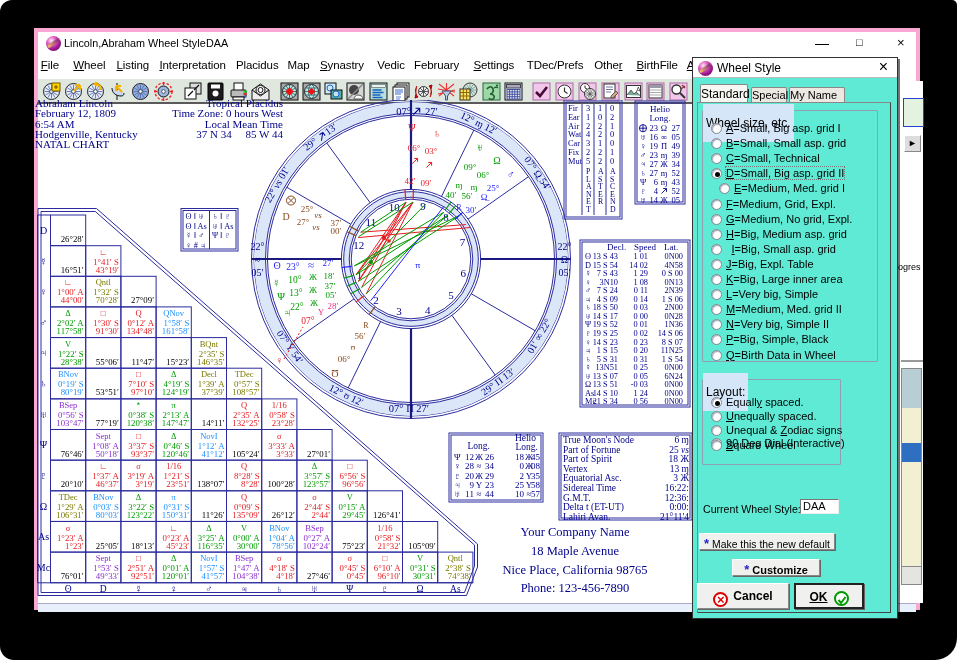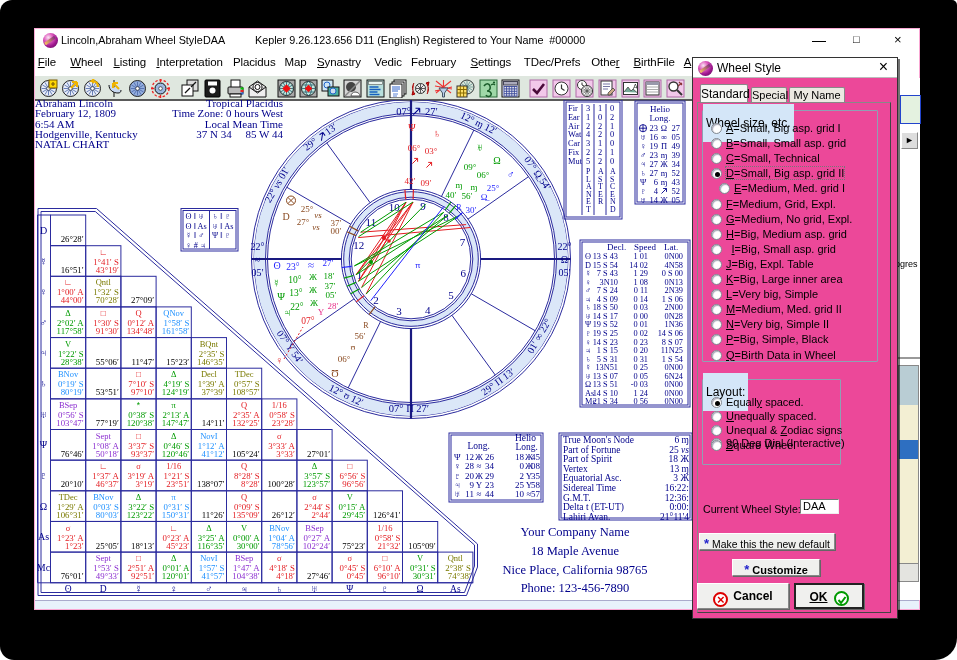--- a/index.html
+++ b/index.html
@@ -1,47 +1,46 @@
 <!DOCTYPE html>
 <html><head><meta charset="utf-8"><style>
 * {margin:0;padding:0;box-sizing:border-box}
 body {width:957px;height:660px;background:#fff;font-family:"Liberation Sans",sans-serif;position:relative;overflow:hidden}
 #bg {position:absolute;left:0;top:0;width:957px;height:660px;background:#000;border-radius:12px 5px 22px 14px}
-#win {position:absolute;left:34px;top:28px;width:886px;height:582px;background:#fff;border:1px solid #f9a8d4}
+#win {position:absolute;left:34px;top:28px;width:886px;height:582px;background:#fff;border:4px solid #f9a8d4}
 #title {position:absolute;left:0;top:0;width:100%;height:23px;background:#fff;font-size:10.8px;color:#000}
 .kicon {position:absolute;width:15px;height:15px;border-radius:50%;background:radial-gradient(circle at 35% 30%, #f9e7f3 0%, #e060c0 30%, #a01890 60%, #500a50 100%);}
 .kicon:after {content:"";position:absolute;left:1px;top:6px;width:12px;height:3px;background:linear-gradient(90deg,#f5c060,#803080);transform:rotate(-35deg)}
 #menu {position:absolute;left:0;top:23px;width:100%;height:24px;background:#fff;font-size:11.5px;letter-spacing:-0.1px}
 #toolbar {position:absolute;left:0;top:47px;width:857px;height:25px;background:#dfe7df;border-bottom:2px solid #5a5a5a}
 #chart {position:absolute;left:0;top:72px;width:856px;height:499px;background:#fff}
 #rpanel {position:absolute;left:856px;top:49px;width:29px;height:522px;background:#fff;border-left:1px solid #999}
 #status {position:absolute;left:0;top:571px;width:100%;height:9px;background:#e8f1fb;border-top:1px solid #aac}
-#dlg {position:absolute;left:692px;top:57px;width:206px;height:562px;background:#ec4899;border:1px solid #333;box-shadow:2px 2px 0 rgba(0,0,0,0.55)}
+#dlg {position:absolute;left:692px;top:57px;width:206px;height:562px;background:#5eead4;border:1px solid #333;box-shadow:2px 2px 0 rgba(0,0,0,0.55)}
 #dlgtitle {position:absolute;left:0;top:0;width:100%;height:20px;background:#fff;border-bottom:1px solid #bbb}
 #dlgbody {position:absolute;left:0;top:20px;right:0;bottom:0;font-size:11px;color:#000}
-.tab {position:absolute;height:15px;background:#ece9e2;border:1px solid #888;border-bottom:none;border-radius:2px 2px 0 0;text-align:center;font-size:11px;padding-top:1px;white-space:nowrap}
+.tab {position:absolute;height:15px;background:#ece9e2;border:1px solid #888;border-bottom:none;border-radius:2px 2px 0 0;font-size:11px;padding-top:1px;white-space:nowrap}
 .tabon {background:#f6f6f3;z-index:2;padding-top:2px}
 .grp {position:absolute;border:1px solid #8fa0b4;border-radius:1px}
 .glab {position:absolute;left:0;top:-7px;background:#d4e6f8;padding:12px 3px;font-size:12px}
 .rad {display:inline-block;width:11px;height:11px;border-radius:50%;background:#fff;border:1px solid #808890;box-shadow:inset 1px 1px 1px #aab;vertical-align:-2px;position:relative}
 .rdot {position:absolute;left:3px;top:3px;width:5px;height:5px;border-radius:50%;background:#000}
 .rlab {margin-left:4px;font-size:11px}
 .btn {position:absolute;background:#f0f0ee;border:1px solid #888;border-top-color:#fff;border-left-color:#fff;box-shadow:1px 1px 0 #666;text-align:center;font-size:11px;padding-top:2px}
 .bbtn {font-size:12px;padding-top:5px}
 .cic {display:inline-block;width:15px;height:15px;border-radius:50%;border:2px solid #d00;color:#d00;font-weight:bold;font-size:13px;line-height:11px;margin-right:5px;vertical-align:-4px;background:#fff}
 .oic {display:inline-block;width:15px;height:15px;border-radius:50%;border:2px solid #090;margin-left:6px;vertical-align:-4px;background:#fff;padding:1px}
 u {text-decoration:underline}
 </style></head><body>
 <div id="bg"></div>
 <div id="win">
  <div id="title">
   <span class="kicon" style="left:8px;top:4px"></span>
   <span style="position:absolute;left:26px;top:5px">Lincoln,Abraham Wheel Style</span>
       <span style="position:absolute;left:168px;top:5px">DAA</span>
-  <span style="position:absolute;left:220px;top:5px">Kepler 9.26.123.656 D11 (English) Registered to Your Name  #00000</span>
   <span style="position:absolute;left:777px;top:3px;font-size:14px">—</span>
   <span style="position:absolute;left:818px;top:4px;font-size:11px">□</span>
   <span style="position:absolute;left:859px;top:3px;font-size:13px">×</span>
  </div>
  <div id="menu">
       <span style="position:absolute;left:2.8px;top:4px"><u>F</u>ile</span>
       <span style="position:absolute;left:35.3px;top:4px"><u>W</u>heel</span>
       <span style="position:absolute;left:78.5px;top:4px"><u>L</u>isting</span>
       <span style="position:absolute;left:121.4px;top:4px"><u>I</u>nterpretation</span>
       <span style="position:absolute;left:197.9px;top:4px">Placidus</span>

